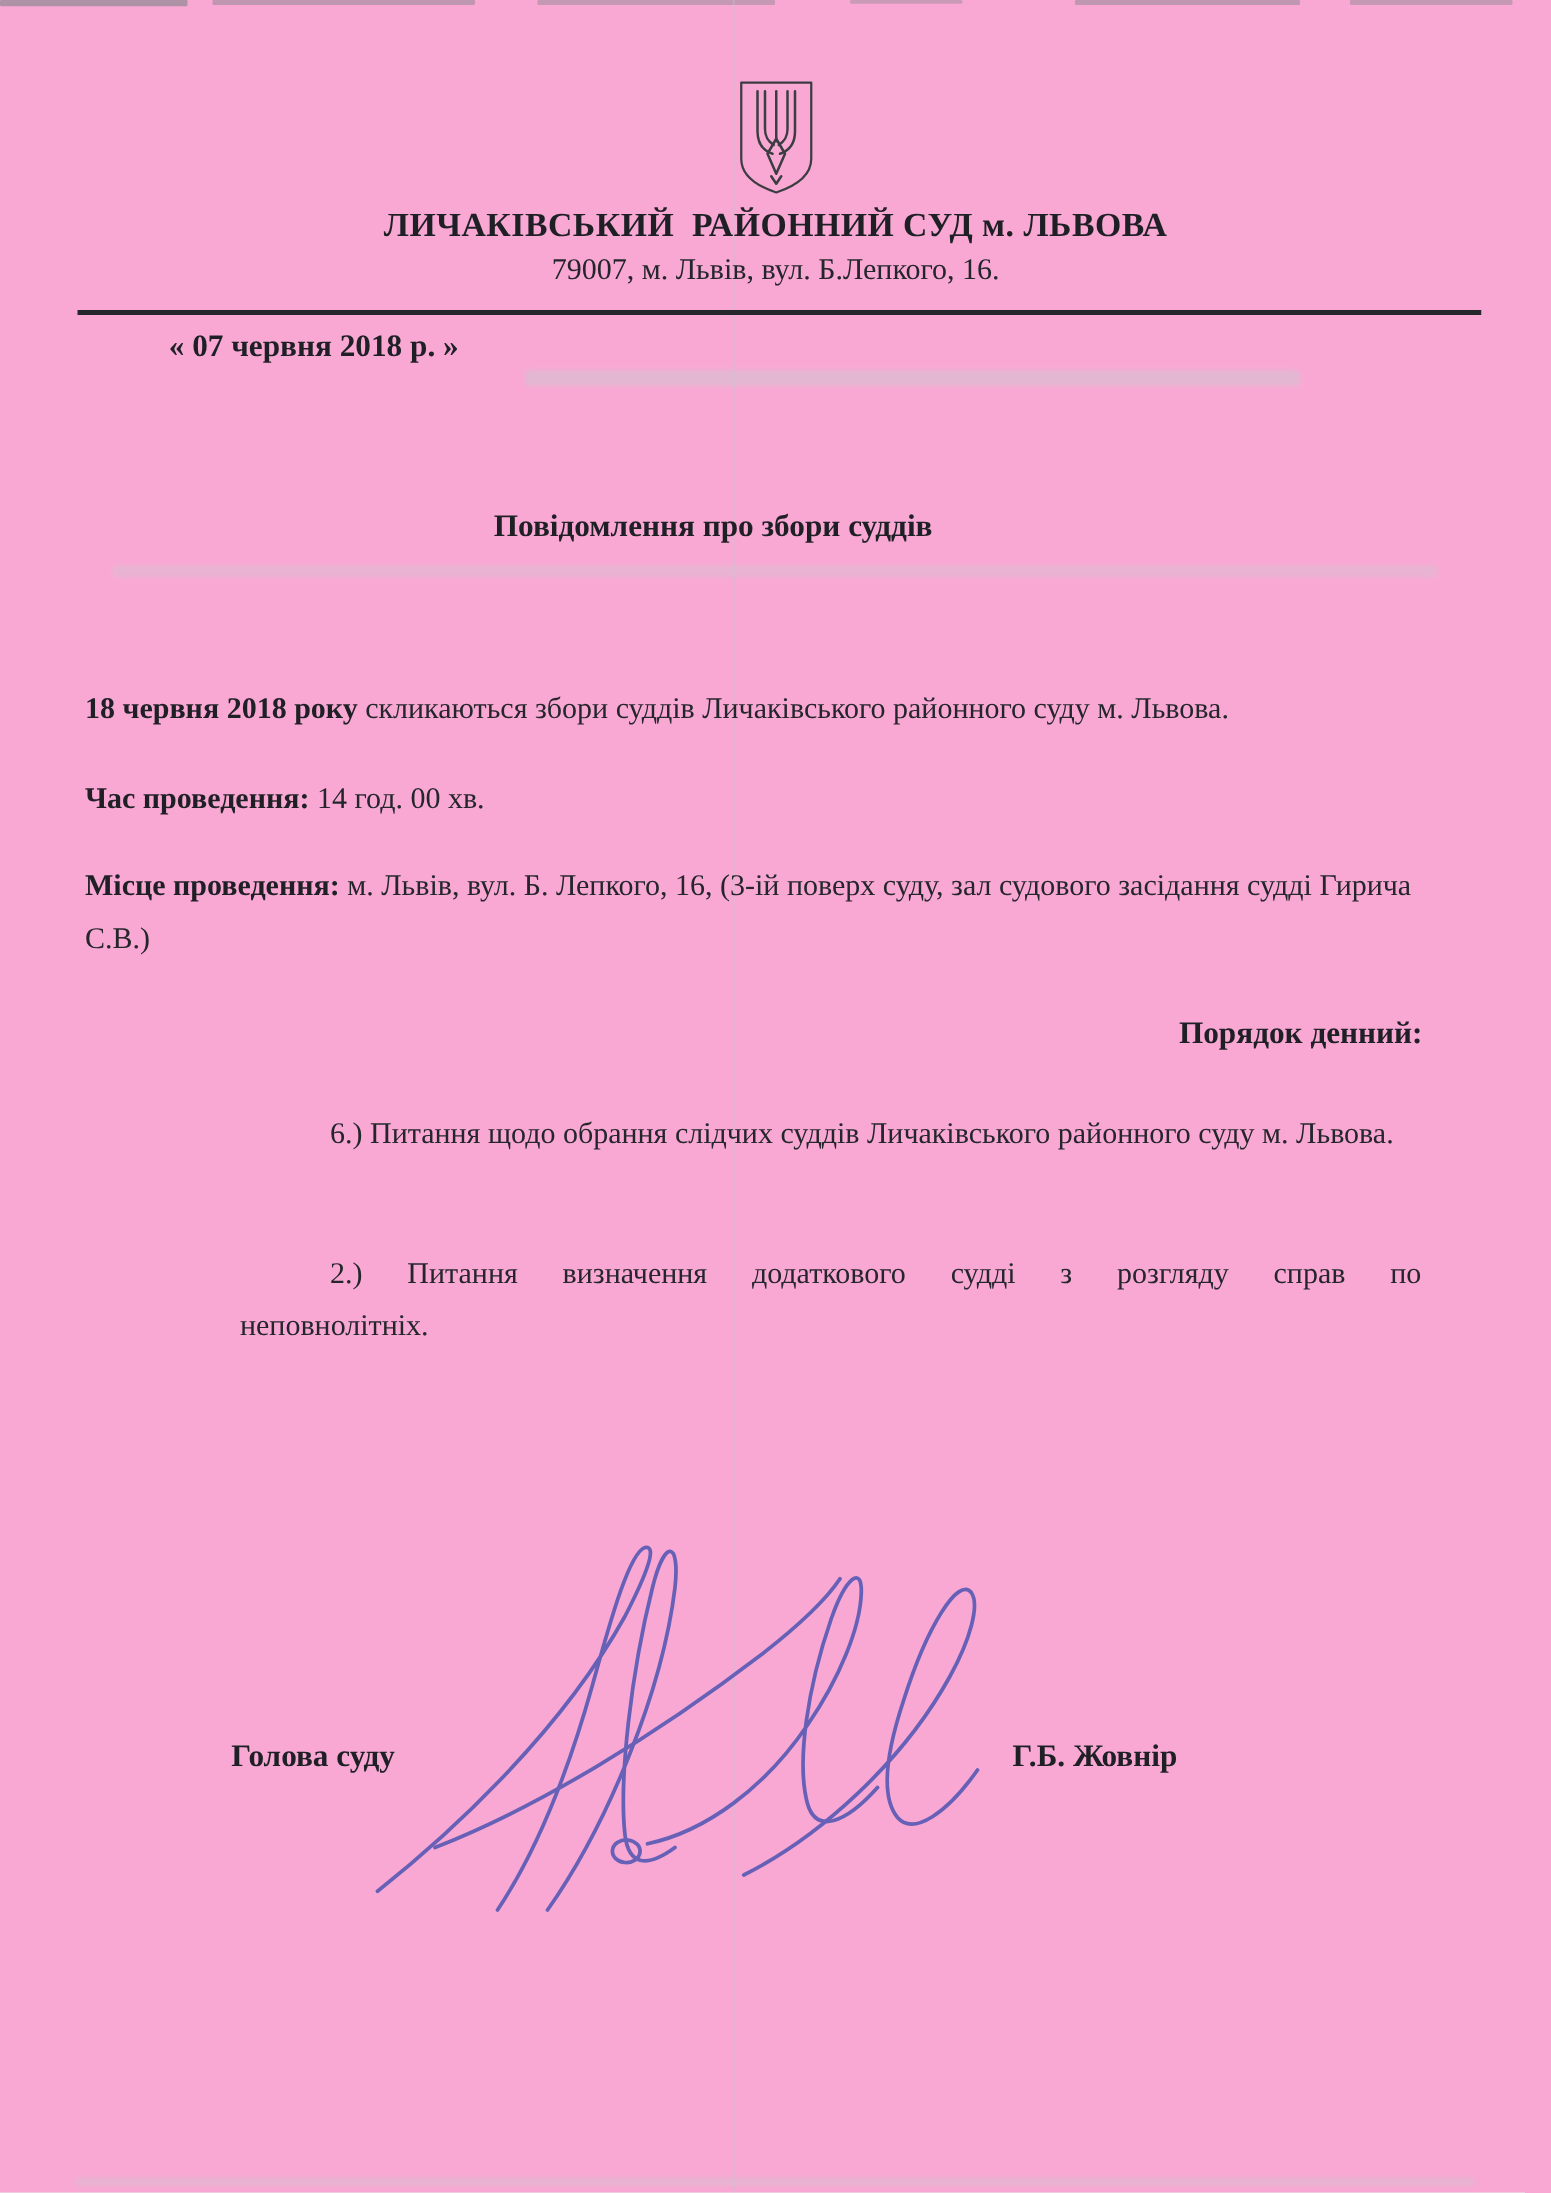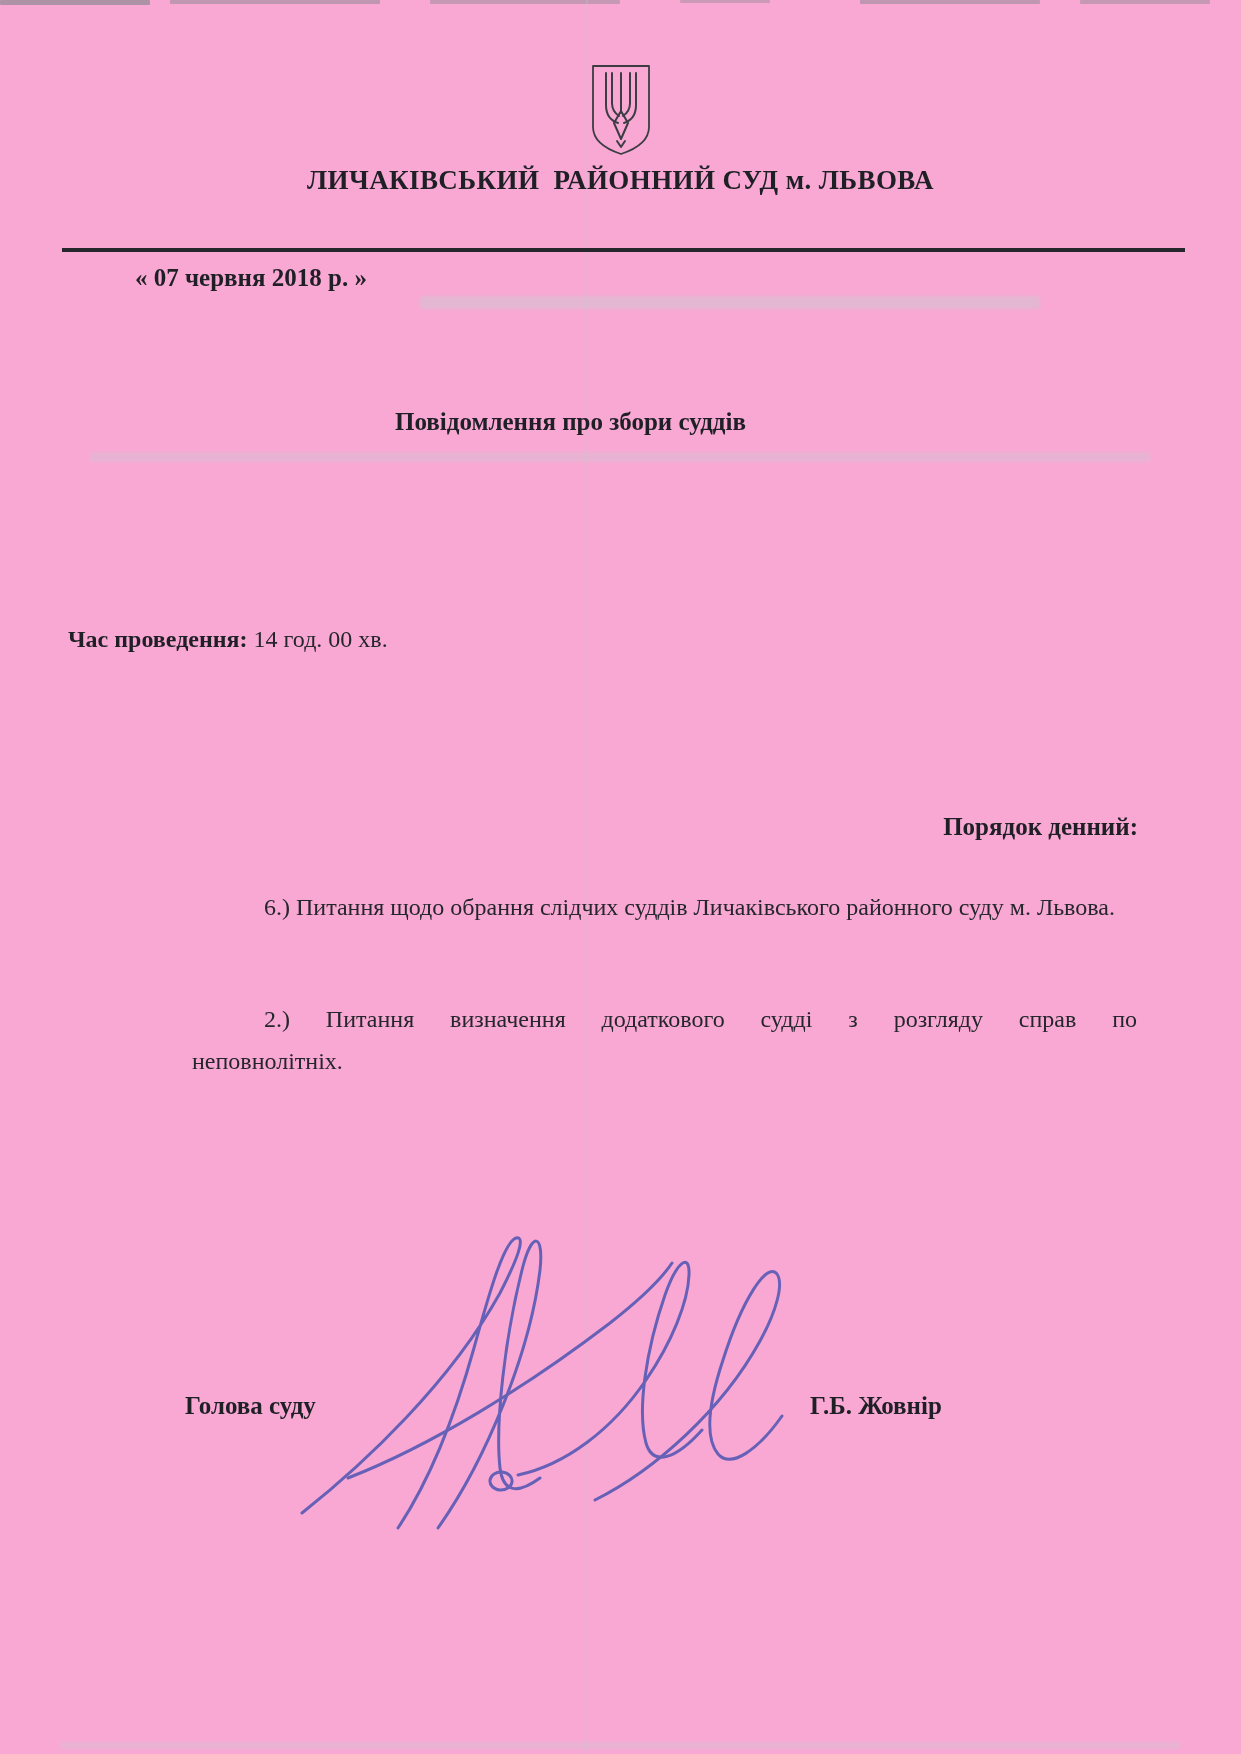--- a/index.html
+++ b/index.html
@@ -74,32 +74,39 @@
         <path d="M16,10 V42 C16,54 22,58 28,60"></path>
         <path d="M22,10 V40 C22,48 26,51 29,53"></path>
         <path d="M46,10 V42 C46,54 40,58 34,60"></path>
         <path d="M40,10 V40 C40,48 36,51 33,53"></path>
         <path d="M27,78 L31,84 L35,78"></path>
       </g>
     </svg>
   </div>
 
   <div class="court-name">ЛИЧАКІВСЬКИЙ  РАЙОННИЙ СУД м. ЛЬВОВА</div>
+  <div class="address">79007, м. Львів, вул. Б.Лепкого, 16.</div>
   <div class="rule"></div>
   <div class="date-line">« 07 червня 2018 р. »</div>
 
   <div class="title-wrap">
     <span>Повідомлення про збори суддів</span>
   </div>
 
+  <div class="para p-intro">
+    <b>18 червня 2018 року</b><span> скликаються збори суддів Личаківського районного суду м. Львова.</span>
+  </div>
 
   <div class="para p-time">
     <b>Час проведення:</b><span> 14 год. 00 хв.</span>
   </div>
 
+  <div class="para p-place">
+    <b>Місце проведення:</b><span> м. Львів, вул. Б. Лепкого, 16, (3-ій поверх суду, зал судового засідання судді Гирича С.В.)</span>
+  </div>
 
   <div class="para agenda-h">Порядок денний:</div>
 
   <div class="agenda-item item-1">6.) Питання щодо обрання слідчих суддів Личаківського районного суду м. Львова.</div>
   <div class="agenda-item item-2">2.) Питання визначення додаткового судді з розгляду справ по неповнолітніх.</div>
 
   <div class="sig-role">Голова суду</div>
 
   <div class="sig-ink">
     <svg width="510" height="360" viewBox="0 0 510 360">

